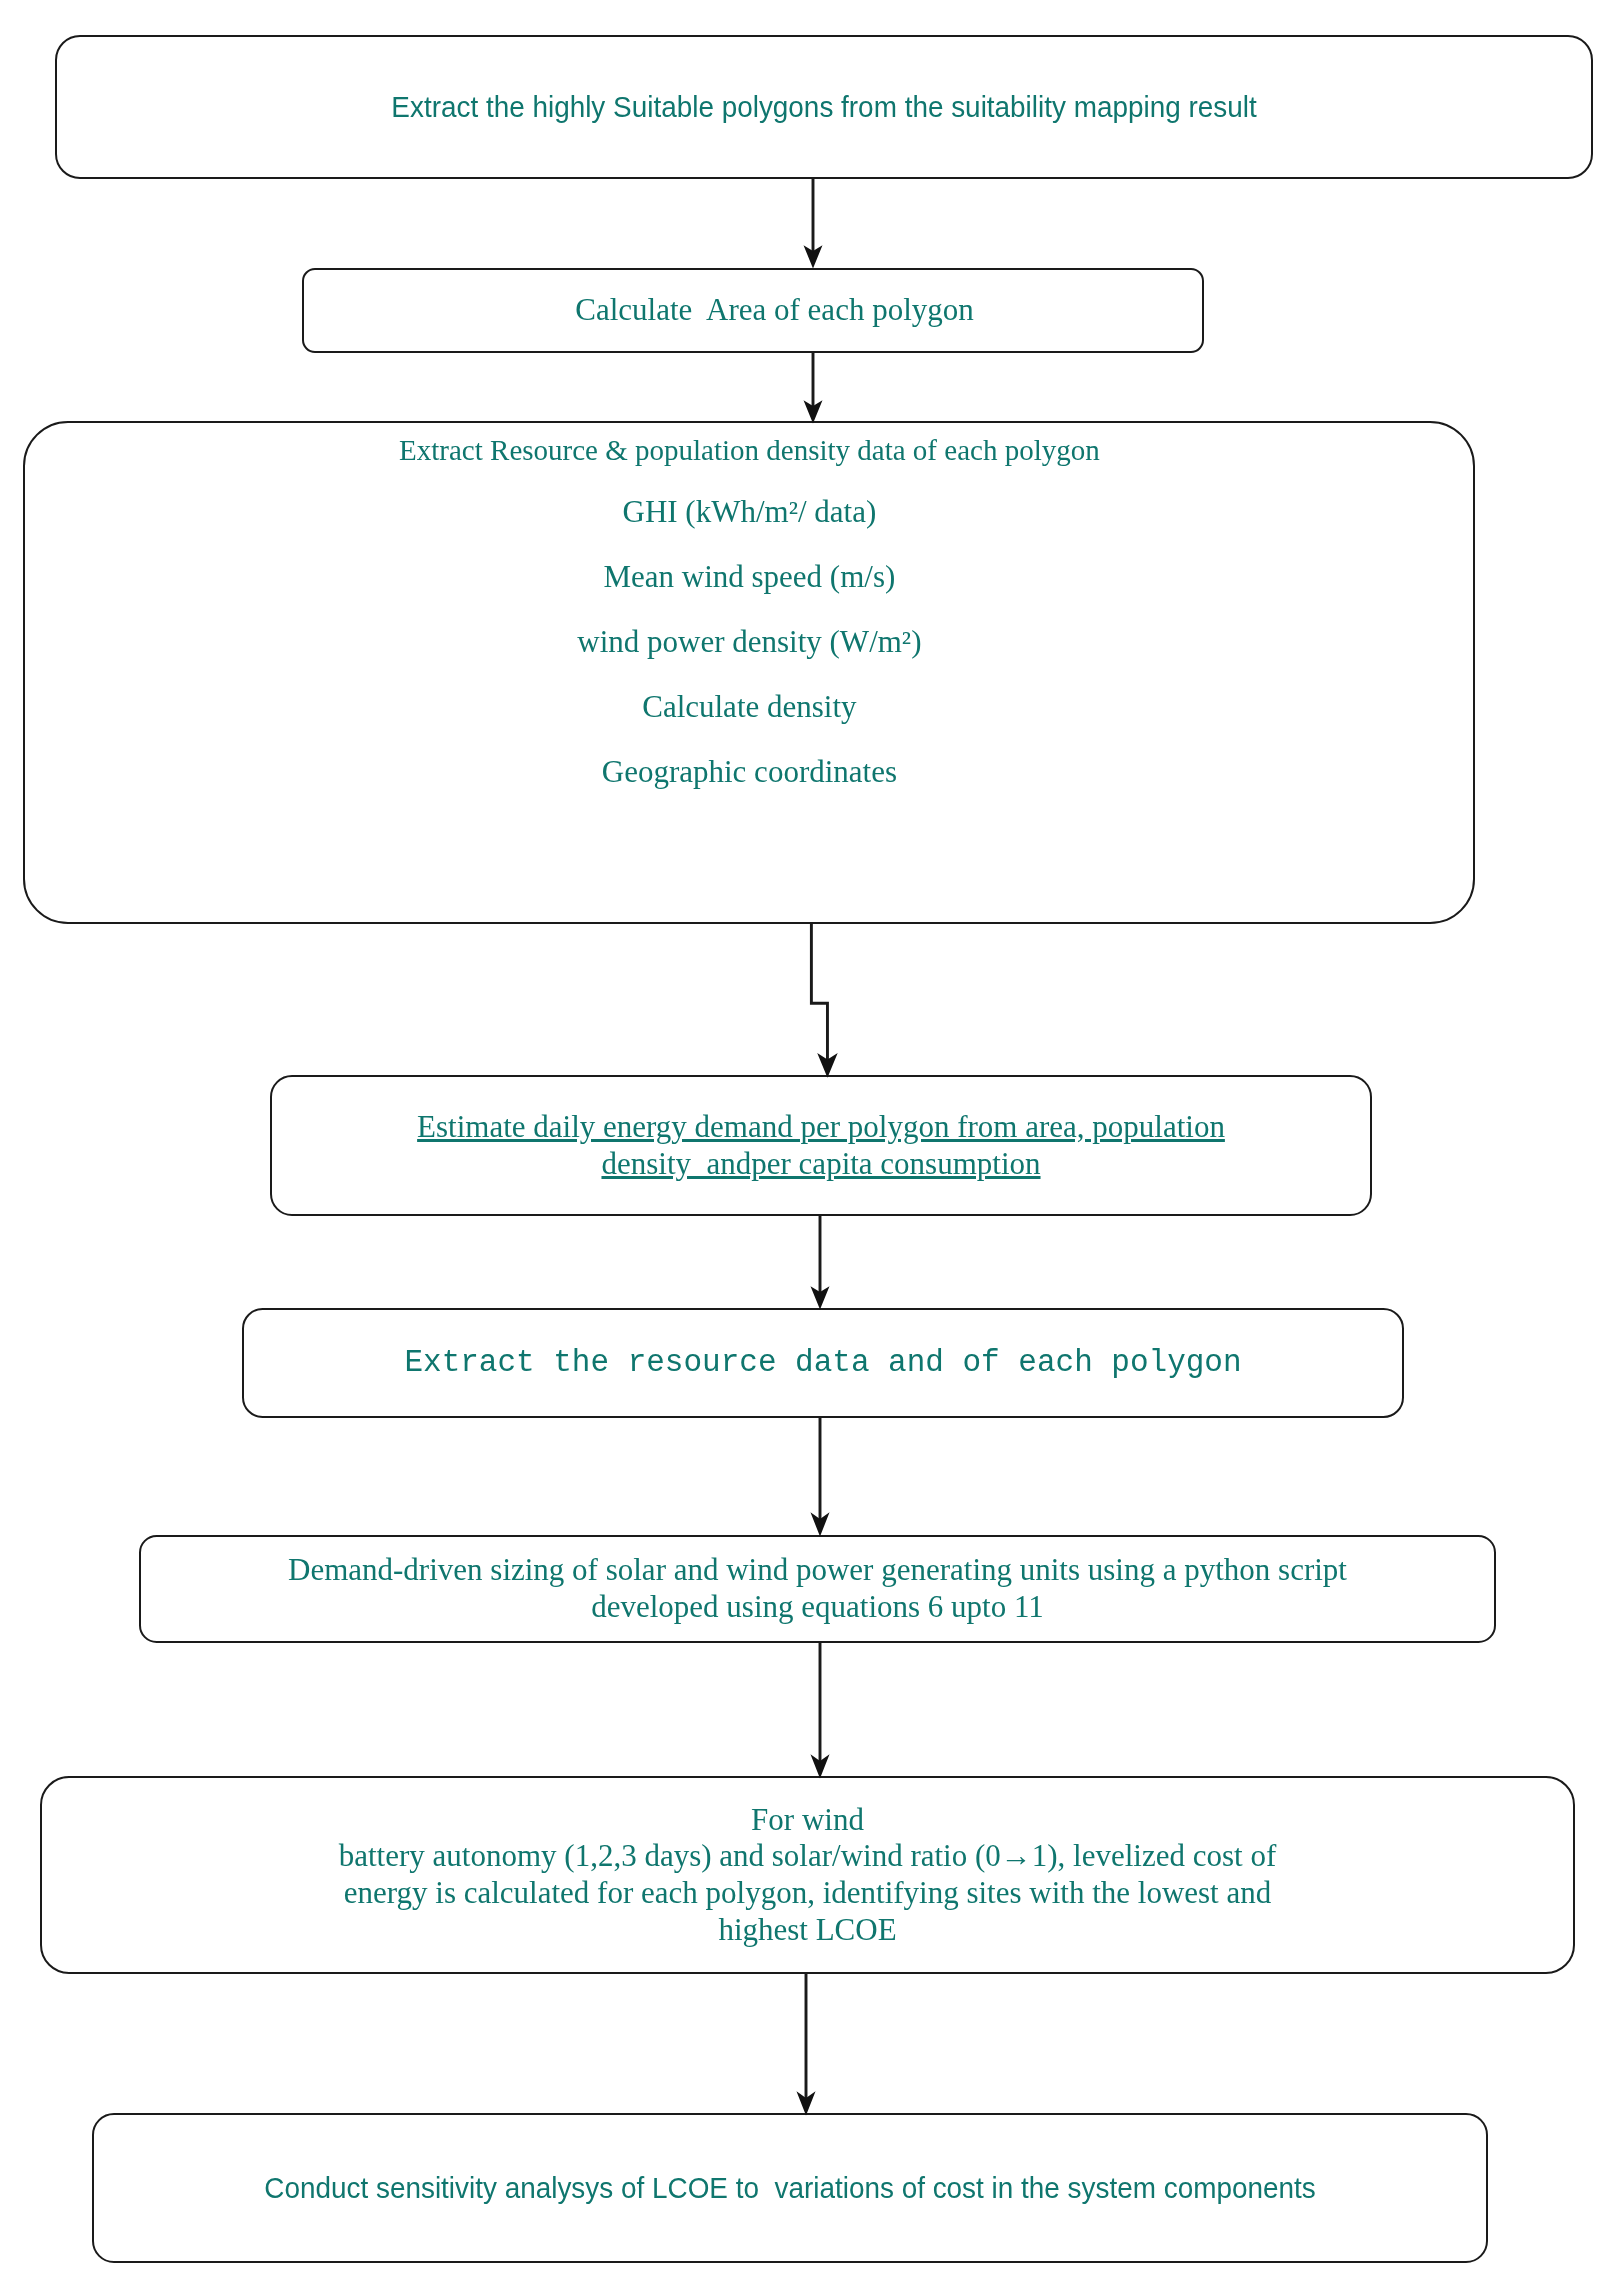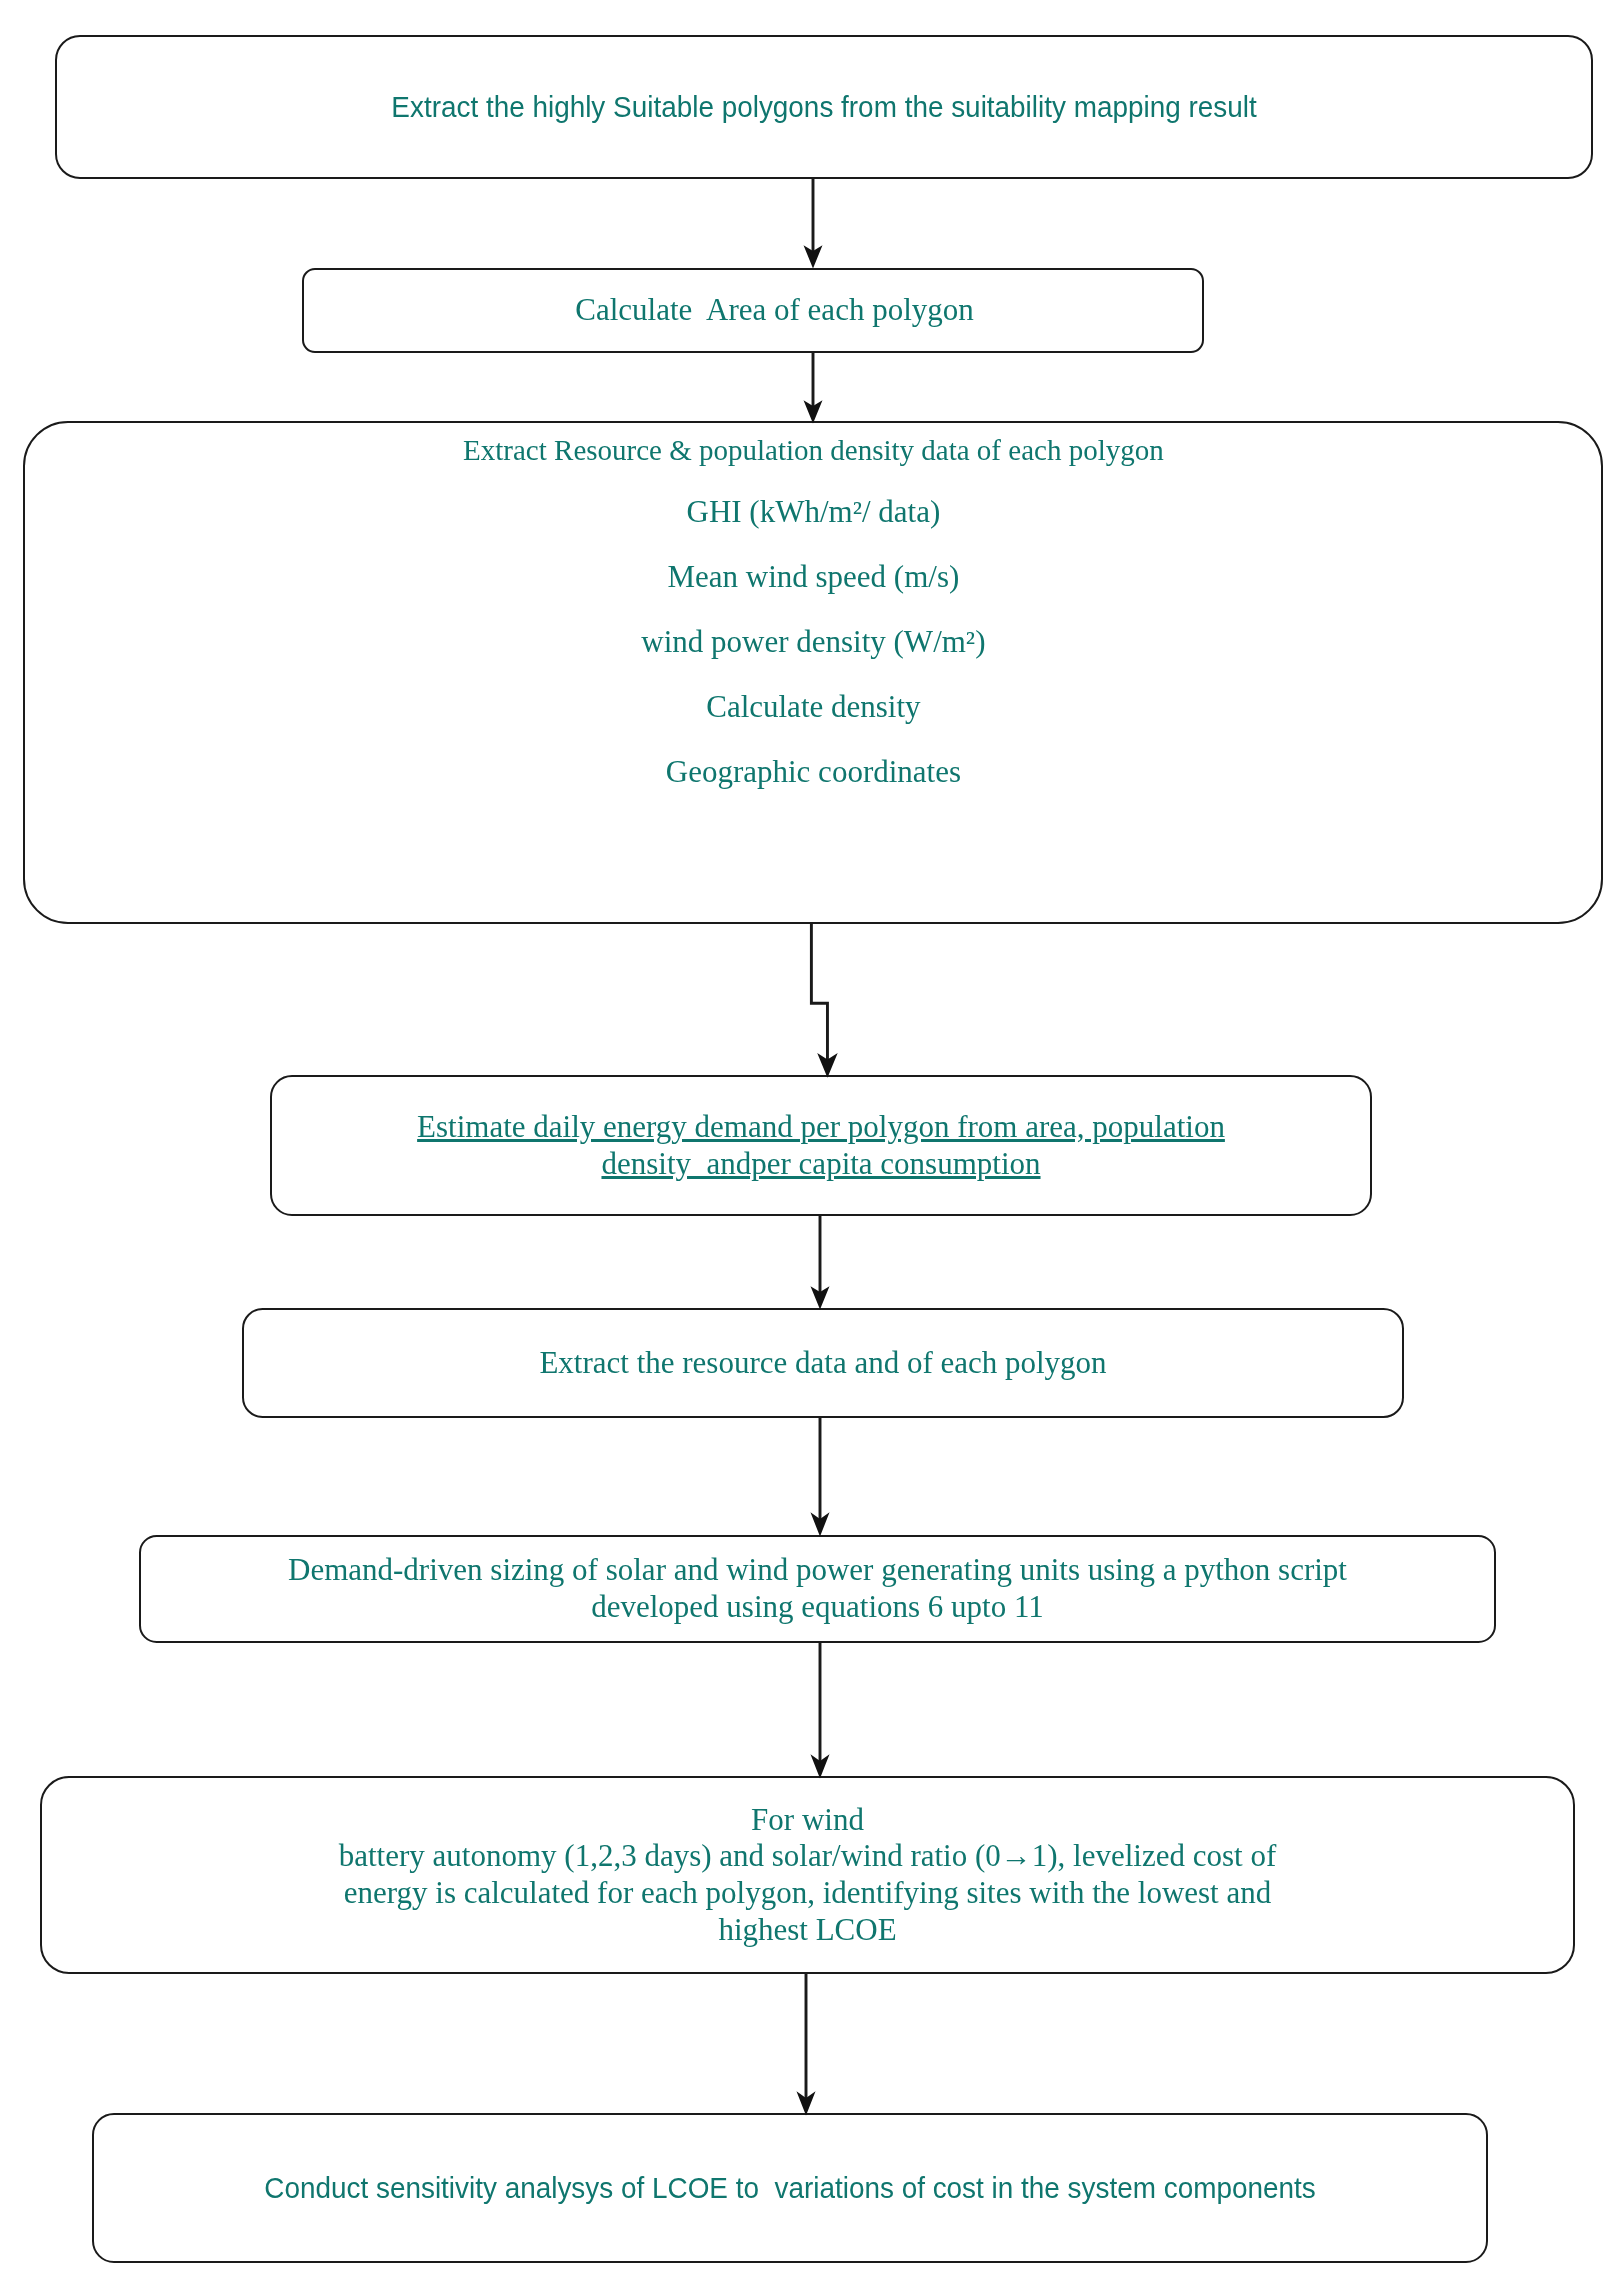--- a/index.html
+++ b/index.html
@@ -52,36 +52,37 @@
   #node-extract-suitable {
     left: 55px;  top: 35px;   width: 1538px; height: 144px;
     border-radius: 25px;
   }
   #node-calculate-area {
     left: 302px; top: 268px;  width: 902px; height: 85px;
     border-radius: 13px;
     padding-left: 43px;
   }
   #node-extract-resource-data {
-    left: 23.4px;  top: 421px;  width: 1580px; height: 503px;
+    left: 23.4px;  top: 421px;  width: 1452px; height: 503px;
     border-radius: 45px;
     justify-content: flex-start;
     padding-top: 10.3px;
   }
   #node-extract-resource-data .line { margin-bottom: 28.6px; }
   #node-extract-resource-data .line:first-child { font-size: 29px; margin-bottom: 26px; }
   #node-extract-resource-data .line:last-child  { margin-bottom: 6px; }
   #node-estimate-demand {
     left: 270px; top: 1075px; width: 1102px; height: 141px;
     border-radius: 22px;
     text-decoration: underline;
   }
   #node-extract-resource-each {
     left: 242px; top: 1308px; width: 1162px; height: 110px;
     border-radius: 20.5px;
+    font-family: Liberation Mono, monospace;
   }
   #node-sizing-units {
     left: 139px; top: 1535px; width: 1357px; height: 108px;
     border-radius: 17.6px;
   }
   #node-lcoe-calculation {
     left: 40px;  top: 1776px; width: 1535px; height: 198px;
     border-radius: 29px;
   }
   #node-sensitivity-analysis {

